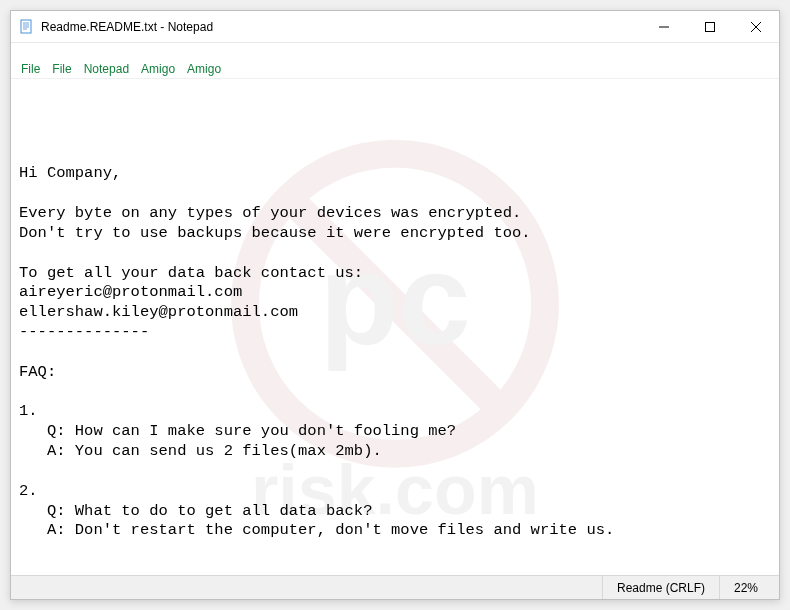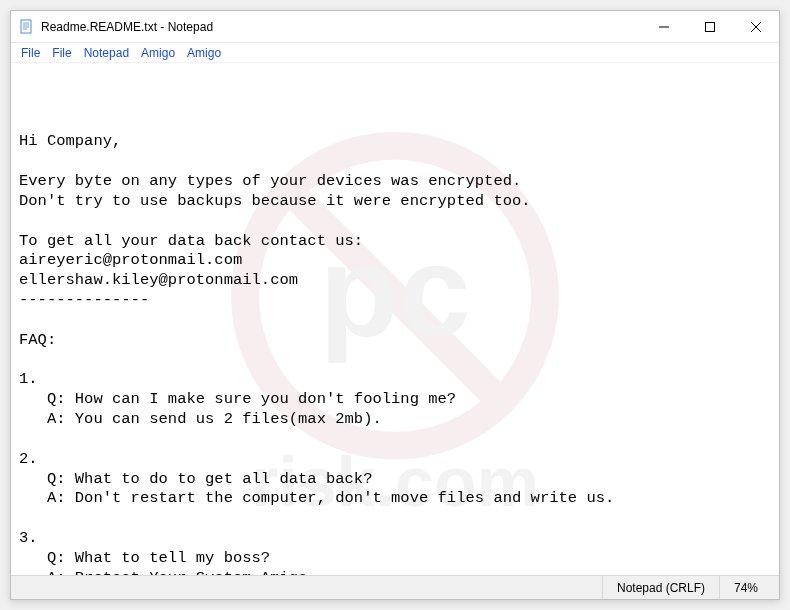--- a/index.html
+++ b/index.html
@@ -19,20 +19,21 @@
       position: absolute;
       top: 10px;
       left: 10px;
       width: 770px;
       height: 590px;
       background: #ffffff;
       border: 1px solid #c0c0c0;
       display: flex;
       flex-direction: column;
       box-shadow: 0 2px 8px rgba(0,0,0,0.15);
+      gap: 16px;
     }
     .titlebar {
       height: 32px;
       background: #ffffff;
       display: flex;
       align-items: center;
       border-bottom: 1px solid #e8e8e8;
     }
     .titlebar-icon {
       width: 16px;
@@ -67,21 +68,21 @@
     .menubar {
       height: 20px;
       background: #ffffff;
       display: flex;
       align-items: center;
       padding-left: 4px;
       border-bottom: 1px solid #f0f0f0;
     }
     .menu-item {
       font-size: 12px;
-      color: #1d4ed8;
+      color: #15803d;
       padding: 1px 6px;
       cursor: pointer;
     }
     .content {
       flex: 1;
       padding: 2px 8px;
       font-family: Consolas, "Courier New", monospace;
       font-size: 15.5px;
       line-height: 1.28;
       color: #000;
@@ -197,16 +198,16 @@
    Q: What to do to get all data back?
    A: Don't restart the computer, don't move files and write us.
 
 3.
    Q: What to tell my boss?
    A: Protect Your System Amigo.</div>
   </div>
 
   <div class="statusbar">
     <div class="statusbar-spacer"></div>
-    <div class="statusbar-cell">Notepad (CRLF)</div>
-    <div class="statusbar-cell" style="min-width:60px">74%</div>
+    <div class="statusbar-cell">Readme (CRLF)</div>
+    <div class="statusbar-cell" style="min-width:60px">22%</div>
   </div>
 </div>
 
 </body></html>

